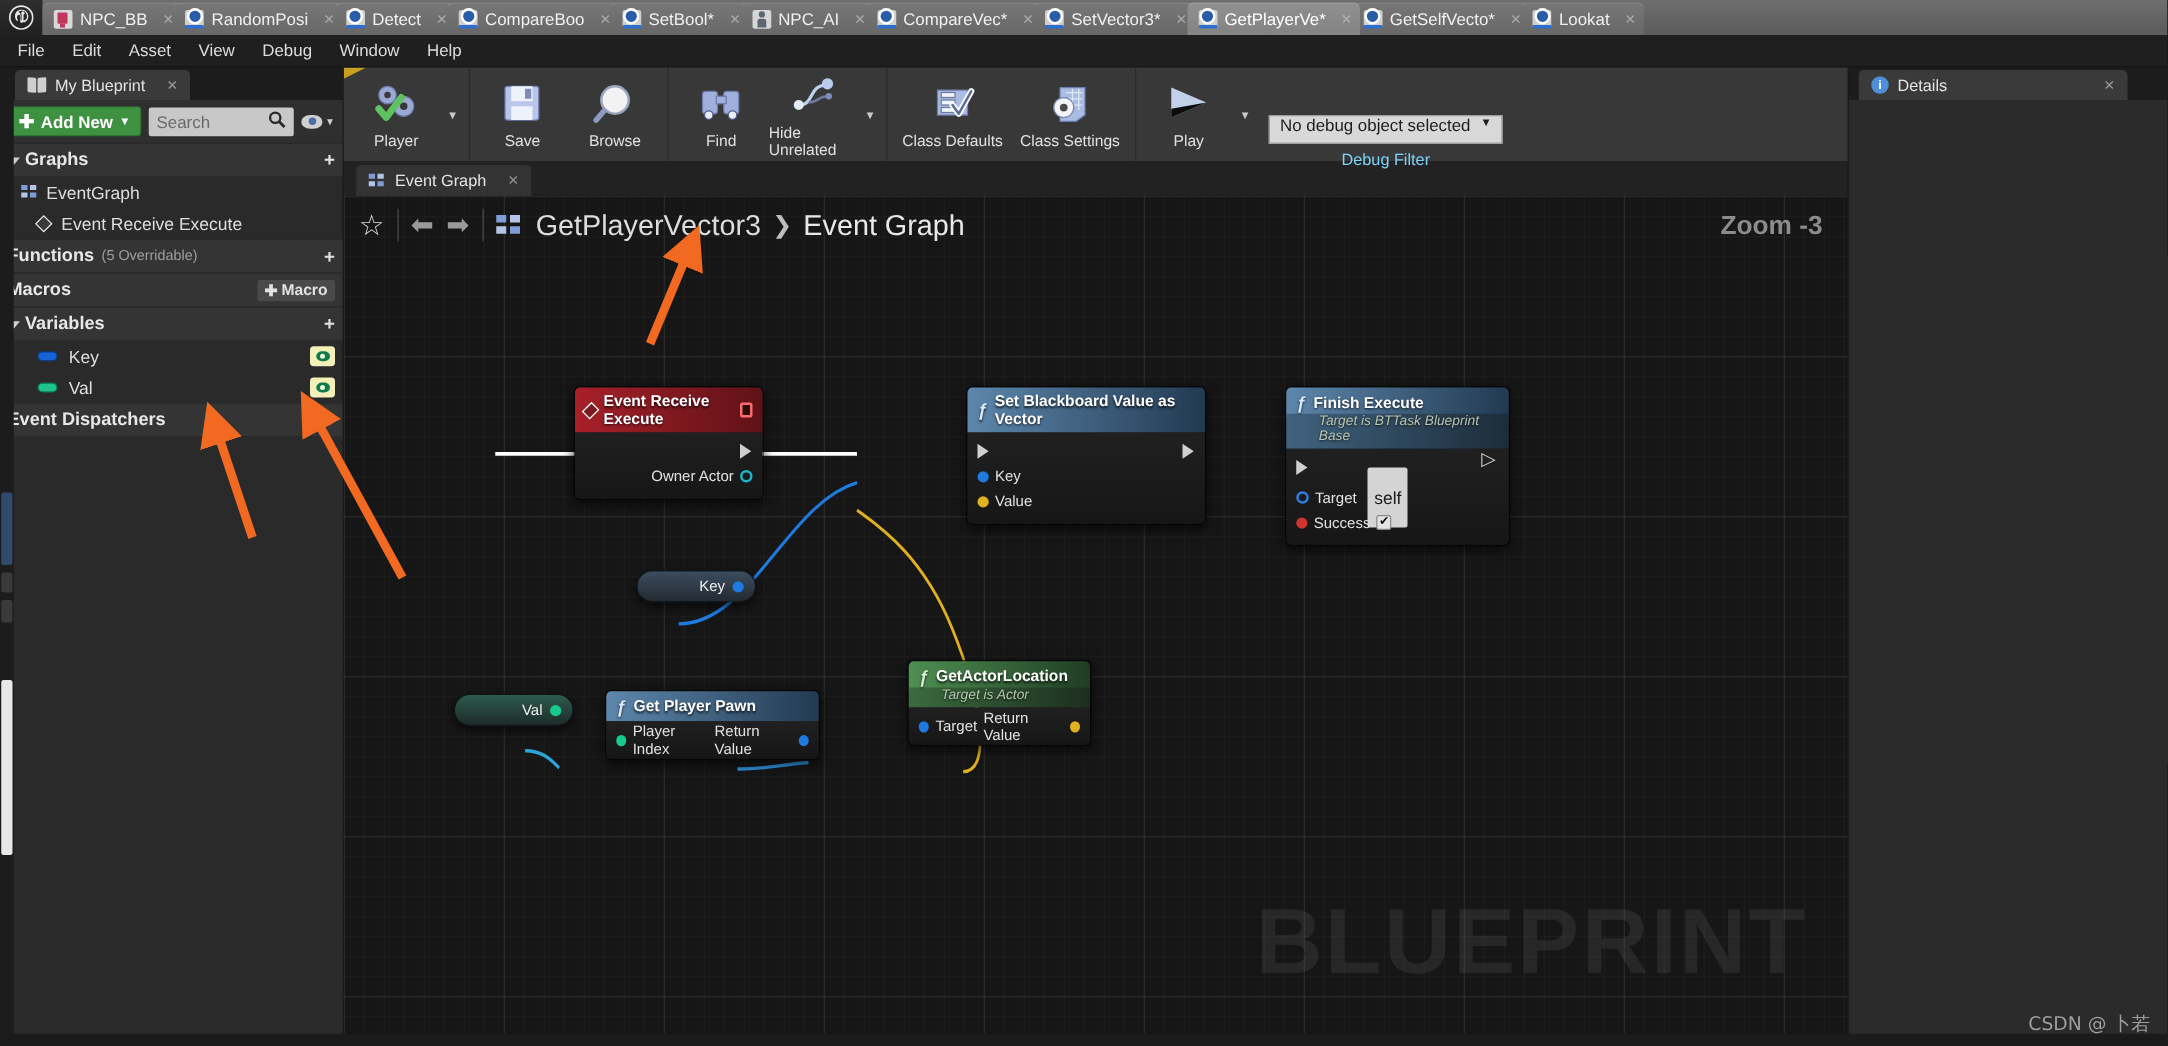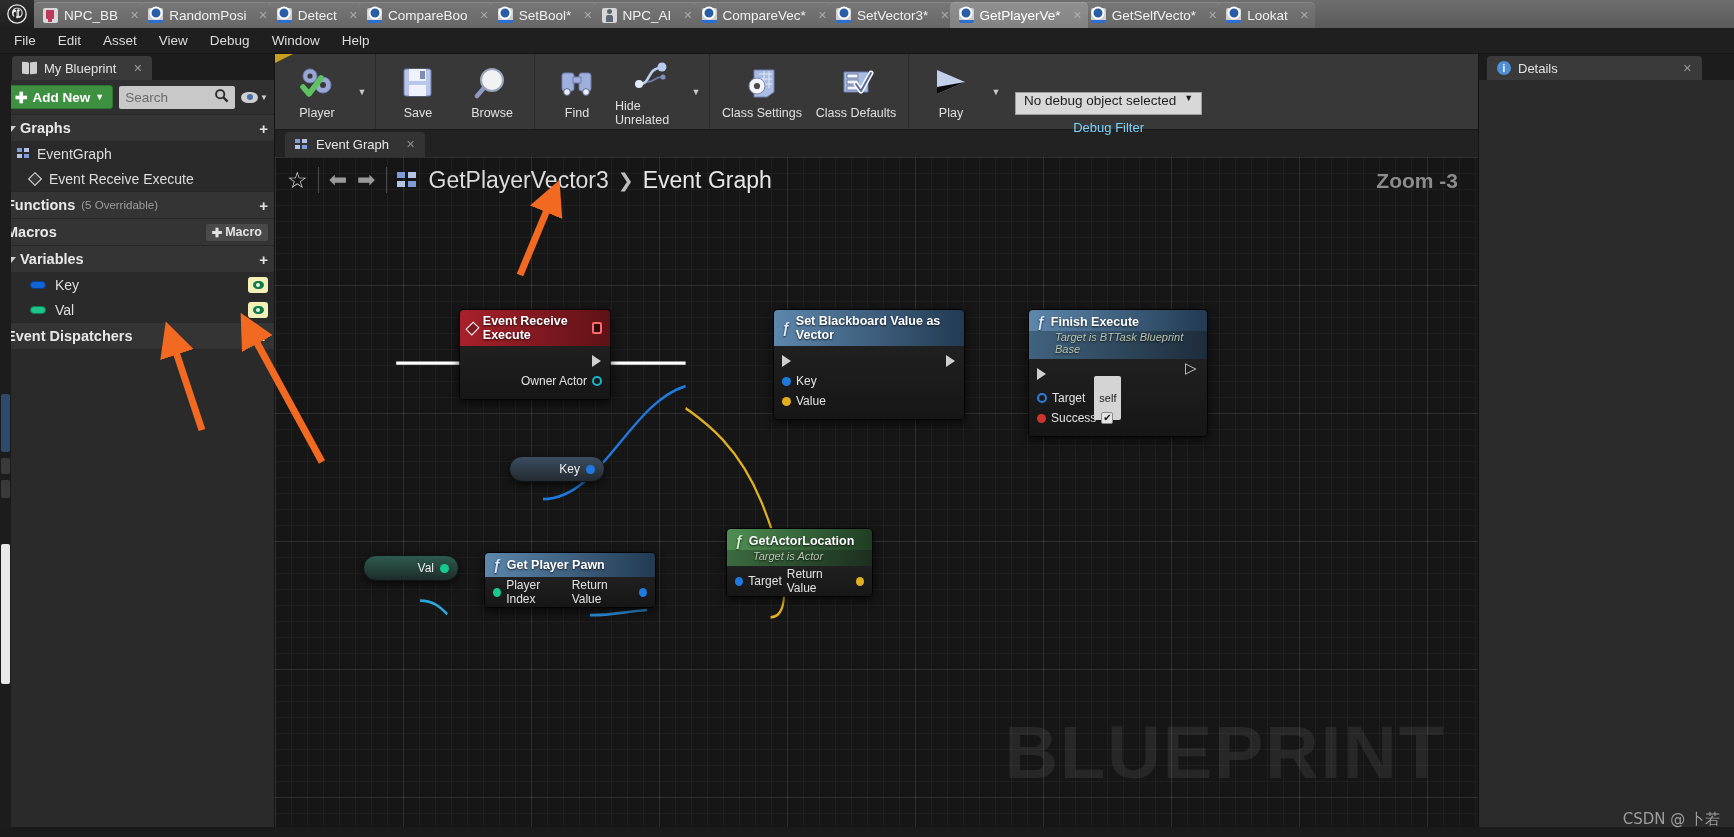--- a/index.html
+++ b/index.html
@@ -297,21 +297,21 @@
   .exec-hollow::before{
     content:"▷";position:absolute;left:-2px;top:-8px;font-size:15px;color:#cfcfcf;line-height:1;
   }
   .dot{width:9px;height:9px;border-radius:50%;display:inline-block;}
   .dot.blue{background:#1f7ae0;}
   .dot.yellow{background:#e0b021;}
   .dot.green{background:#18c98e;}
   .dot.red{background:#d1342f;}
   .dot.cyan-ring{width:10px;height:10px;border-radius:50%;border:2px solid #19b6c8;background:transparent;}
   .dot.blue-ring{width:10px;height:10px;border-radius:50%;border:2px solid #2f7fe0;background:transparent;}
-  .selfbox{background:#d4d4d4;color:#1a1a1a;font-size:11px;padding:16px 5px;border-radius:2px;margin-left:4px;}
+  .selfbox{background:#d4d4d4;color:#1a1a1a;font-size:14px;padding:16px 5px;border-radius:2px;margin-left:4px;}
   .chk{width:12px;height:12px;background:#e4e4e4;border:1px solid #8a8a8a;border-radius:2px;
        display:inline-flex;align-items:center;justify-content:center;color:#111;font-size:10px;line-height:1;}
 
   
   .varnode{
     position:absolute;z-index:4;height:26px;border-radius:13px;
     background:linear-gradient(#3b4d60,#232a31);
     border:1px solid #0f1316;
     display:flex;align-items:center;justify-content:flex-end;
     padding:0 9px 0 14px;gap:6px;font-size:12px;color:#efefef;
@@ -588,52 +588,52 @@
               <circle cx="31" cy="7" r="4.5" fill="#b9cbee"></circle>
               <circle cx="32" cy="17" r="2.6" fill="#7f8cb8"></circle>
             </svg>
           </span>
           <span>Hide Unrelated</span>
         </div>
         <div class="tb-caret">▼</div>
       </div>
 
       <div class="tb-group">
+        <div class="tb-btn" style="width:92px;">
+          <span class="glyph">
+            <svg width="36" height="34" viewBox="0 0 36 34">
+              <path d="M6 6h24v20H6z" fill="#a9bce2" stroke="#6e7cb0"></path>
+              <g fill="#f0f4fc" stroke="#707c9e">
+                  <rect x="9" y="8" width="11" height="4"></rect>
+                  <rect x="9" y="14" width="11" height="4"></rect>
+                  <rect x="9" y="20" width="11" height="4"></rect>
+                </g>
+              <path d="M18 18 L23 25 L33 7" fill="none" stroke="#f7f9ff" stroke-width="5" stroke-linecap="round" stroke-linejoin="round"></path>
+              <path d="M18 18 L23 25 L33 7" fill="none" stroke="#5d6c94" stroke-width="2" stroke-linecap="round" stroke-linejoin="round"></path>
+            </svg>
+          </span>
+          <span>Class Defaults</span>
+        </div>
         <div class="tb-btn" style="width:92px;">
           <span class="glyph">
             <svg width="36" height="34" viewBox="0 0 36 34">
               <path d="M10 4h20v22l-7 5H10z" fill="#a9bce2" stroke="#6e7cb0"></path>
               <g stroke="#dfe8f8" stroke-width="1">
                   <line x1="15" y1="8" x2="28" y2="8"></line>
                   <line x1="15" y1="13" x2="28" y2="13"></line>
                   <line x1="15" y1="18" x2="28" y2="18"></line>
                   <line x1="20" y1="5" x2="20" y2="22"></line>
                   <line x1="25" y1="5" x2="25" y2="22"></line>
                 </g>
               <circle cx="13" cy="20" r="8" fill="#f3f5fb" stroke="#7c88ad"></circle>
               <circle cx="13" cy="20" r="3.1" fill="#4a4a4a"></circle>
             </svg>
           </span>
           <span>Class Settings</span>
         </div>
-        <div class="tb-btn" style="width:92px;">
-          <span class="glyph">
-            <svg width="36" height="34" viewBox="0 0 36 34">
-              <path d="M6 6h24v20H6z" fill="#a9bce2" stroke="#6e7cb0"></path>
-              <g fill="#f0f4fc" stroke="#707c9e">
-                  <rect x="9" y="8" width="11" height="4"></rect>
-                  <rect x="9" y="14" width="11" height="4"></rect>
-                  <rect x="9" y="20" width="11" height="4"></rect>
-                </g>
-              <path d="M18 18 L23 25 L33 7" fill="none" stroke="#f7f9ff" stroke-width="5" stroke-linecap="round" stroke-linejoin="round"></path>
-              <path d="M18 18 L23 25 L33 7" fill="none" stroke="#5d6c94" stroke-width="2" stroke-linecap="round" stroke-linejoin="round"></path>
-            </svg>
-          </span>
-          <span>Class Defaults</span>
-        </div>
       </div>
 
       <div class="tb-group" style="border-right:none;">
         <div class="tb-btn">
           <span class="glyph">
             <svg width="40" height="34" viewBox="0 0 40 34">
               <path d="M6 4 L34 16 L6 28 Z" fill="#c3d0ea"></path>
               <path d="M6 21 L34 16 L6 28 Z" fill="#0d0d0d"></path>
             </svg>
           </span>

